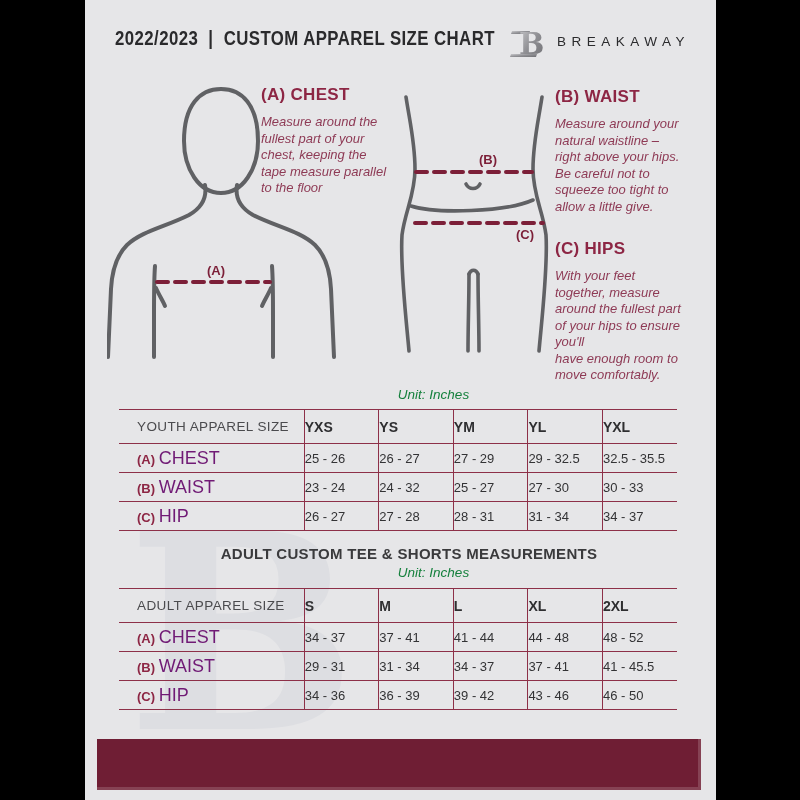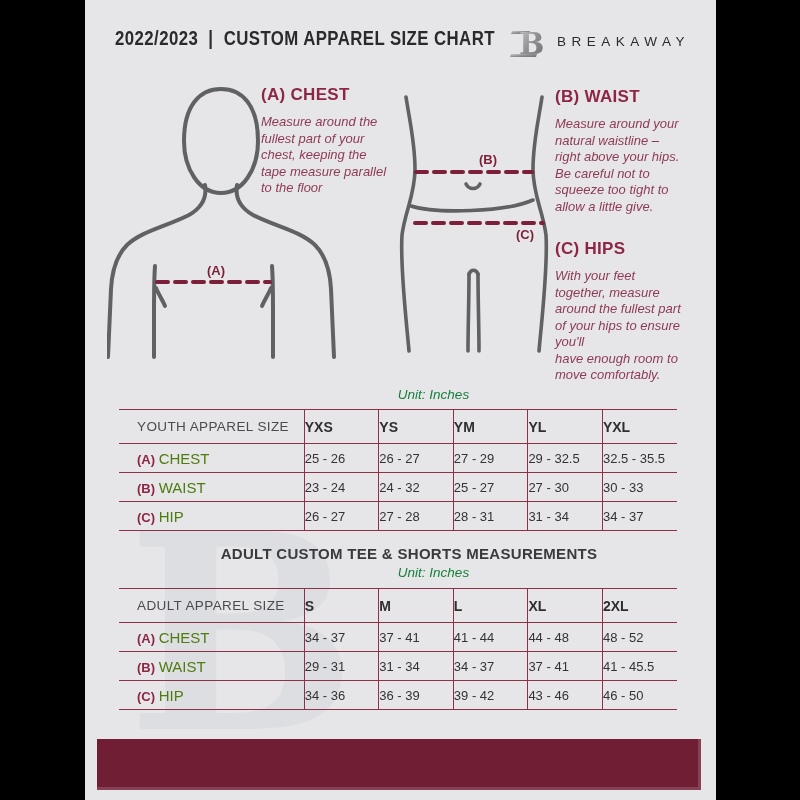--- a/index.html
+++ b/index.html
@@ -51,21 +51,21 @@
   .size-table td{border:1.6px solid #8d3048;background:transparent;padding:0;
                  font-size:13px;color:#333335;text-align:left;vertical-align:middle;}
   .size-table td:first-child{border-left:none;text-align:left;padding-left:18px;}
   .size-table td:last-child{border-right:none;}
   .size-table tr.head td{height:34px;font-size:14px;font-weight:bold;color:#2e2e30;}
   .size-table tr.head td:first-child{font-weight:normal;font-size:13.5px;color:#4b4b4e;letter-spacing:.4px;}
   .size-table tr.datarow td{height:29px;}
   .size-table col.c0{width:33.2%;}
   .size-table col.cn{width:13.36%;}
   .pfx{font-weight:bold;color:#8d2644;}
-  .rl{color:#4d7c0f;font-size:15px;}
+  .rl{color:#701a75;font-size:18px;}
 
   
   .footer-bar{position:absolute;left:12px;top:739px;width:604px;height:51px;background:#6f1e34;
               box-shadow:inset -3px -3px 0 rgba(255,255,255,.16);z-index:3;}
 </style>
 </head>
 <body>
 
 <div class="canvas">
   <div class="page">

